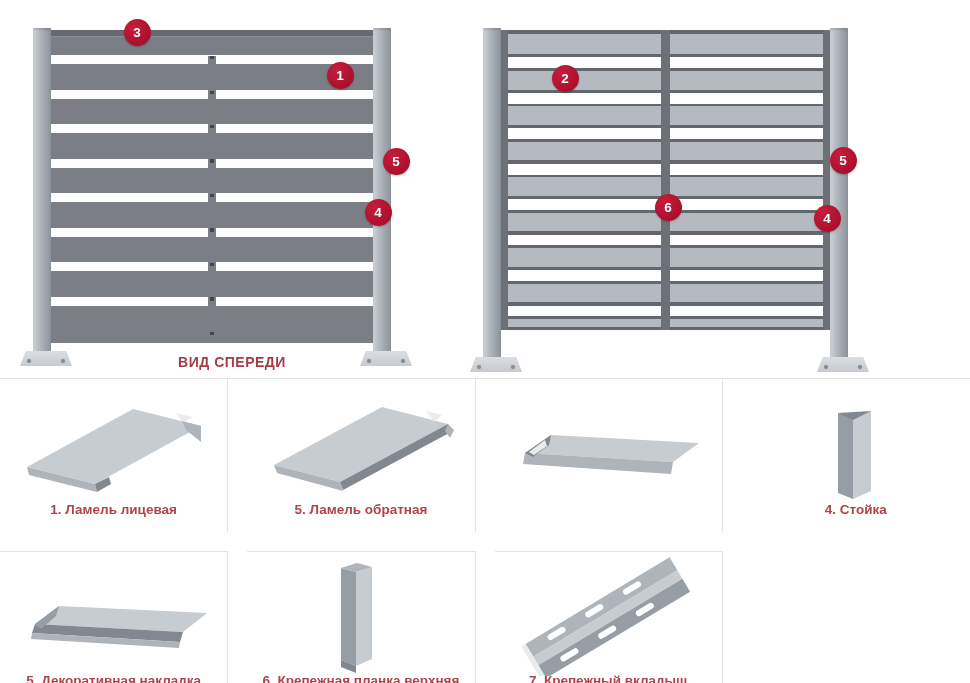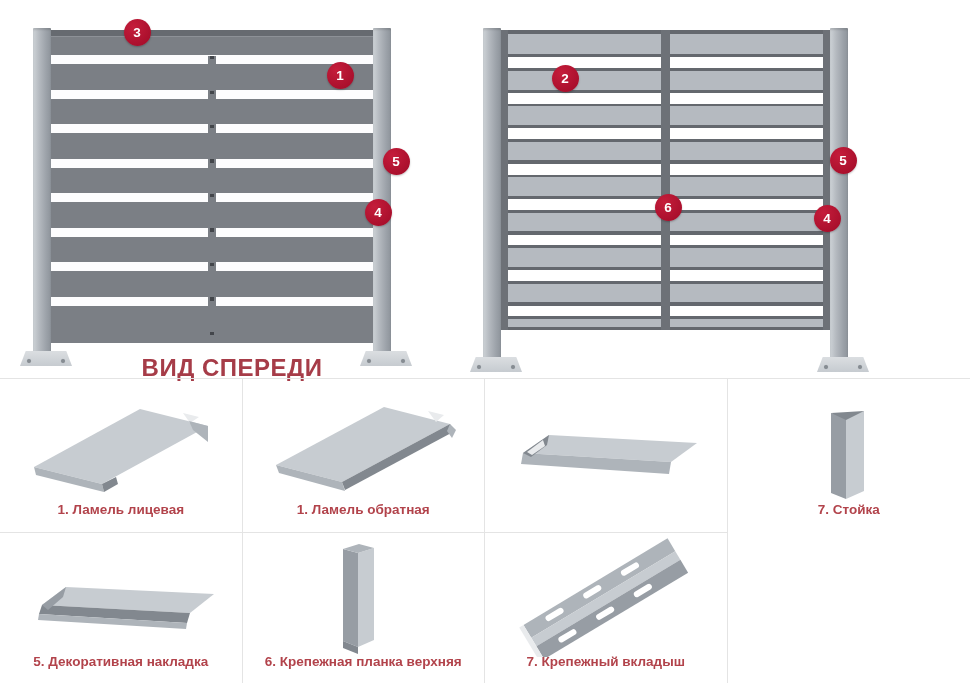--- a/index.html
+++ b/index.html
@@ -47,26 +47,26 @@
   .vstrip.left{left:0;width:7px;}
   .vstrip.right{right:0;width:7px;}
 
   
   .badge{position:absolute;width:27px;height:27px;border-radius:50%;
         background:radial-gradient(circle at 35% 30%,#c51d3b,var(--badge-red,#a90f2c) 75%);
         color:#fff;font-weight:bold;font-size:13.5px;line-height:27px;text-align:center;
         box-shadow:0 1px 2px rgba(0,0,0,.25);}
 
   .view-caption{position:absolute;top:354px;width:200px;text-align:center;
-        color:var(--title-red,#a63c48);font-size:24px;font-weight:bold;letter-spacing:.5px;}
+        color:var(--title-red,#a63c48);font-size:14px;font-weight:bold;letter-spacing:.5px;}
 
   
   #parts-grid{position:absolute;left:0;top:378px;width:970px;height:305px;
         display:grid;grid-template-columns:repeat(4,1fr);grid-template-rows:153px 152px;
-        border-top:1px solid var(--grid-line,#e4e4e4);}
+        border-top:1px solid var(--grid-line,#e4e4e4);gap:19px;}
   .part-cell{position:relative;border-right:1px solid var(--grid-line,#e4e4e4);}
   .part-cell:nth-child(4n){border-right:none;}
   .part-cell:nth-child(n+5){border-top:1px solid var(--grid-line,#e4e4e4);}
   .part-cell svg{position:absolute;left:50%;top:2px;transform:translateX(-50%);}
   .part-cell figcaption{position:absolute;left:0;bottom:15px;width:100%;text-align:center;
         color:var(--label-red,#b2434b);font-size:13.5px;font-weight:bold;}
   figure{margin:0;}
 
   
   .f-light{fill:var(--part-light,#c7ccd1);} .f-mid{fill:var(--part-mid,#aeb4ba);}
@@ -134,39 +134,39 @@
     </figure>
 
     <figure class="part-cell">
       <svg width="242" height="122" viewBox="0 0 242 122">
         <polygon class="f-light" points="34,84 142,26 208,43 100,101"></polygon>
         <polygon class="f-hl" points="186,30 202,34 194,41"></polygon>
         <polygon class="f-mid" points="34,84 100,101 103,110 37,92"></polygon>
         <polygon class="f-darker" points="100,101 208,43 211,51 103,109"></polygon>
         <polygon class="f-mid" points="208,43 214,49 210,57 205,50"></polygon>
       </svg>
-      <figcaption>1. Ламель обратная</figcaption>
+      <figcaption>5. Ламель обратная</figcaption>
     </figure>
 
     <figure class="part-cell">
       <svg width="242" height="122" viewBox="0 0 242 122">
         <polygon class="f-light" points="38,72 64,54 212,62 186,81"></polygon>
         <polygon class="f-mid" points="38,72 186,81 184,93 36,83"></polygon>
         <polygon class="f-darker" points="38,72 64,54 62,64 46,76"></polygon>
         <polygon class="f-hl" points="42,71 58,59 60,65 47,74"></polygon>
       </svg>
     </figure>
 
     <figure class="part-cell">
       <svg width="242" height="122" viewBox="0 0 242 122">
         <polygon class="f-dark" points="103,32 118,36 118,118 103,112"></polygon>
         <polygon class="f-light" points="118,36 136,30 136,110 118,118"></polygon>
         <polygon class="f-darker" points="103,32 136,30 118,39"></polygon>
       </svg>
-      <figcaption>7. Стойка</figcaption>
+      <figcaption>4. Стойка</figcaption>
     </figure>
 
     <figure class="part-cell">
       <svg width="242" height="122" viewBox="0 0 242 122">
         <polygon class="f-light" points="42,70 66,52 214,59 190,78"></polygon>
         <polygon class="f-darker" points="42,70 190,78 187,88 39,79"></polygon>
         <polygon class="f-mid" points="39,79 187,88 186,94 38,85"></polygon>
         <polygon class="f-dark" points="42,70 66,52 63,62 48,75"></polygon>
       </svg>
       <figcaption>5. Декоративная накладка</figcaption>

